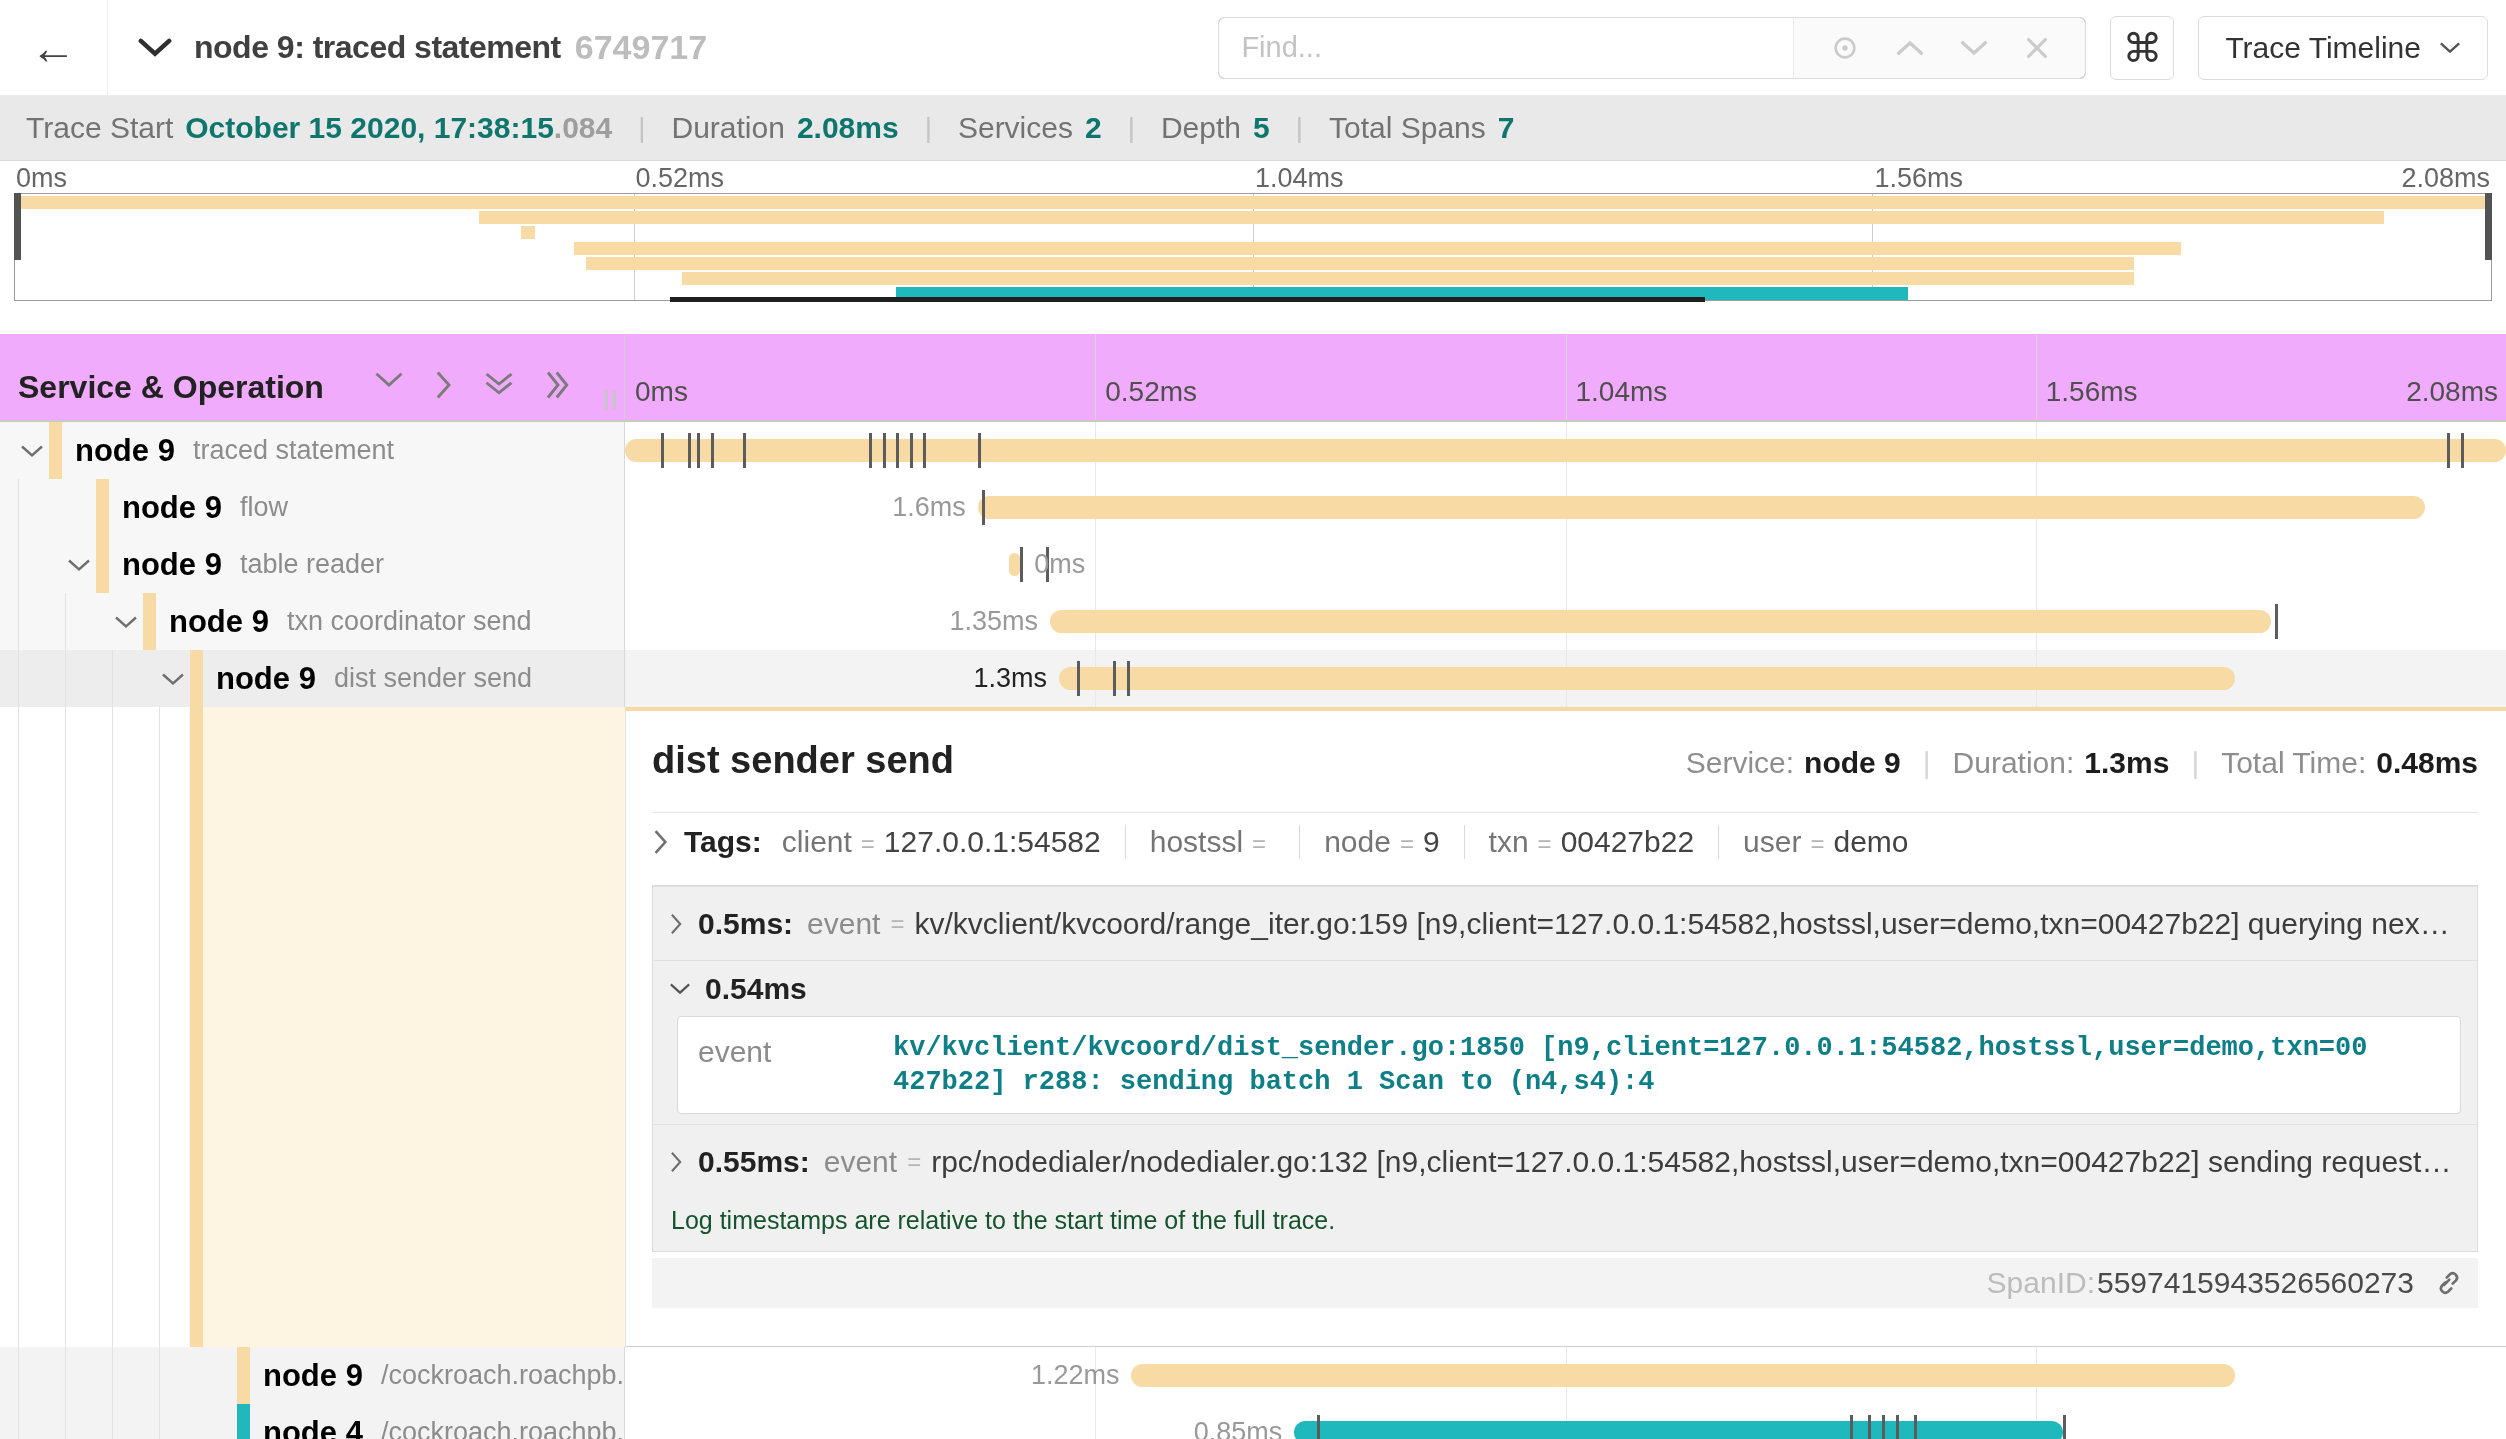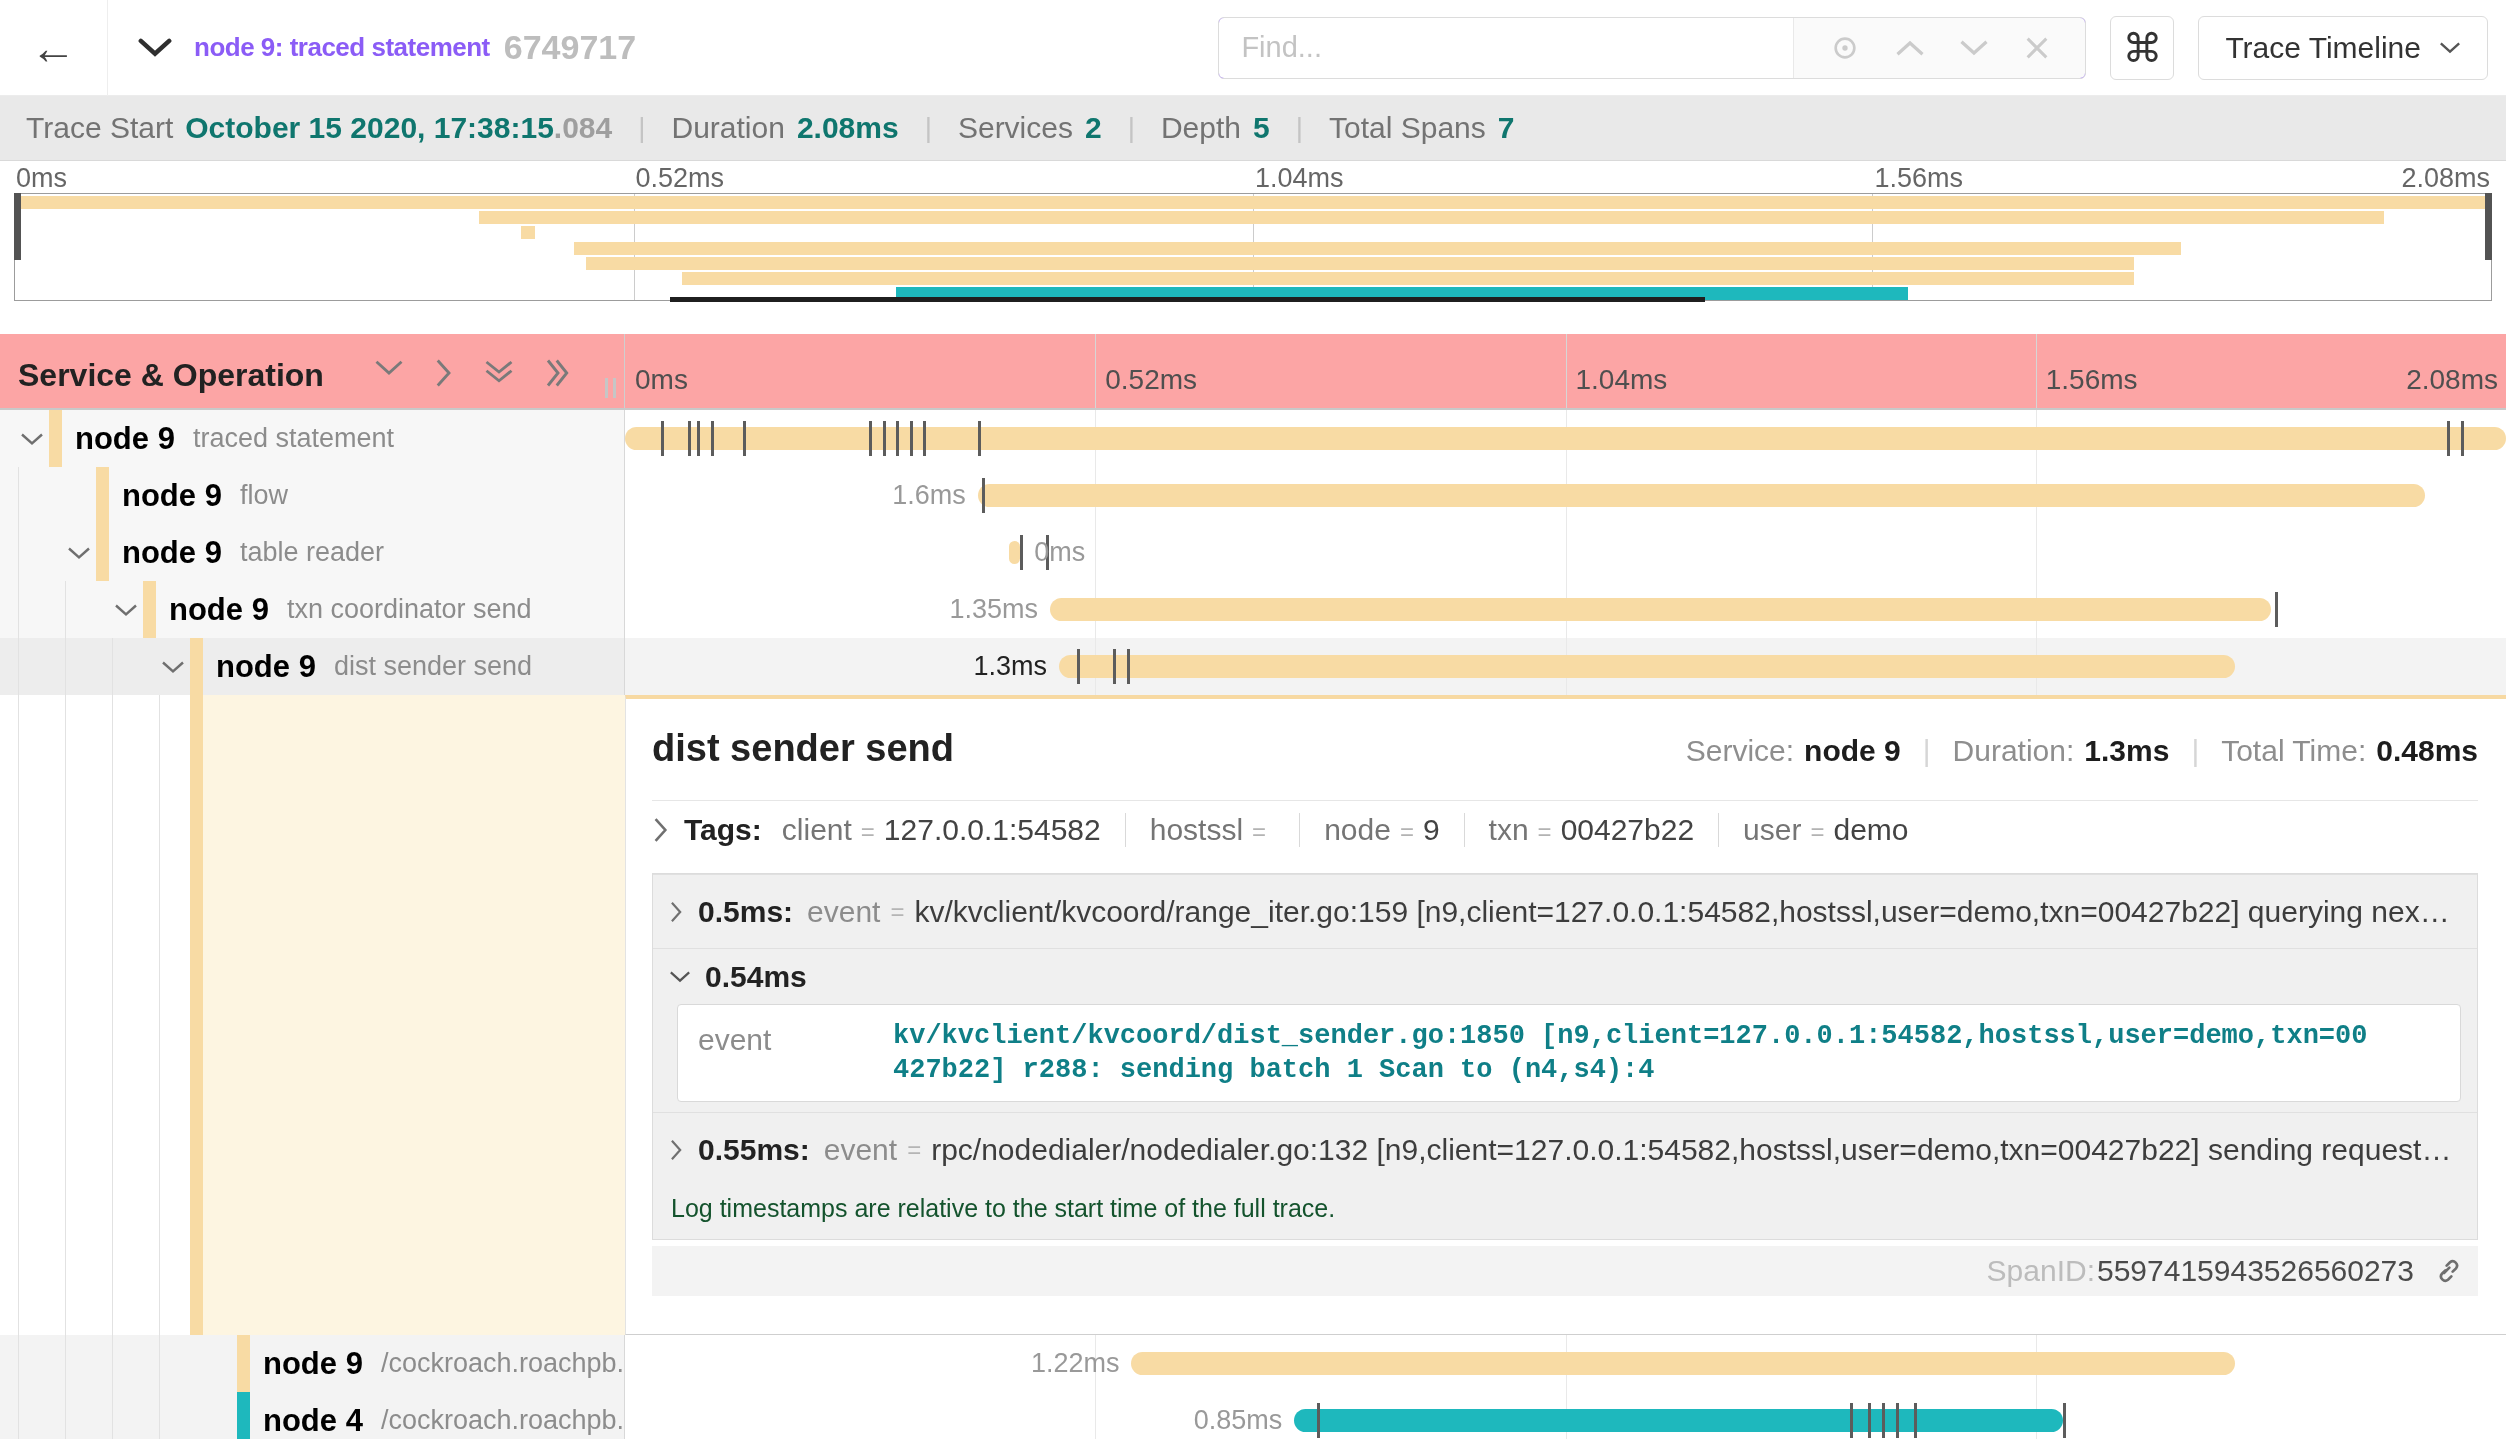--- a/index.html
+++ b/index.html
@@ -5,21 +5,21 @@
   * { box-sizing: border-box; margin: 0; padding: 0; }
   html,body { width:2506px; height:1439px; overflow:hidden; background:#fff;
     font-family:"Liberation Sans","DejaVu Sans",sans-serif; color:#222; }
 
   
   .app-header { height:96px; display:flex; align-items:center; border-bottom:1px solid #ececec; background:#fff; }
   .back-btn { width:108px; height:96px; display:flex; align-items:center; justify-content:center;
     border-right:1px solid #eee; font-size:46px; color:#444; cursor:pointer; }
   .title-block { display:flex; align-items:center; margin-left:30px; }
   .title-chevron { margin-right:22px; display:flex; }
-  .page-title { font-size:26px; font-weight:700; color:#8b5cf6; letter-spacing:-0.5px; }
+  .page-title { font-size:32px; font-weight:700; color:#404040; letter-spacing:-0.5px; }
   .trace-id { font-size:34px; font-weight:700; color:#bdbdbd; margin-left:14px; }
   .header-right { margin-left:auto; display:flex; align-items:center; margin-right:18px; gap:24px; }
   .find-group { display:flex; width:868px; height:62px; border:1px solid #dcdcdc; border-radius:6px; overflow:hidden; background:#8b5cf6; }
   .find-input { flex:1; border:none; outline:none; padding:0 22px; font-size:29px; color:#444;
     font-family:"Liberation Sans","DejaVu Sans",sans-serif; }
   .find-input::placeholder { color:#c3c3c3; }
   .find-actions { width:292px; background:#fafafa; border-left:1px solid #e9e9e9; display:flex; align-items:center; justify-content:space-evenly; }
   .mini-icon { display:flex; align-items:center; justify-content:center; cursor:pointer; }
   .kbd-btn { width:64px; height:64px; border:1px solid #dcdcdc; border-radius:6px; display:flex; align-items:center;
     justify-content:center; font-size:40px; color:#333; background:#fff; cursor:pointer; }
@@ -39,21 +39,21 @@
   .mm-labels { position:absolute; left:14px; right:14px; top:0; height:32px; }
   .mm-label { position:absolute; top:2px; font-size:27px; color:#666; }
   .mm-canvas { position:absolute; left:14px; right:14px; top:32px; bottom:3px; border:1px solid #9c9c9c; background:#fff; }
   .mm-grid { position:absolute; top:0; bottom:0; width:1px; background:#ccc; }
   .mm-bar { position:absolute; height:13px; }
   .mm-handle { position:absolute; top:-1px; width:7px; height:67px; background:#535353; cursor:ew-resize; }
   .mm-underline { position:absolute; bottom:-2px; height:5px; background:#1f1f1f; }
   .grid-gap { height:30px; background:#fff; }
 
   
-  .grid-header { height:76px; display:flex; background:#fca5a5; border-bottom:2px solid #c9c9c9; }
+  .grid-header { height:88px; display:flex; background:#f0abfc; border-bottom:2px solid #c9c9c9; }
   .gh-left { width:625px; position:relative; border-right:1px solid #cfcfcf; }
   .gh-title { position:absolute; left:18px; bottom:14px; font-size:32px; font-weight:700; color:#222; }
   .gh-icons { position:absolute; right:52px; bottom:16px; display:flex; gap:30px; }
   .gh-grip { position:absolute; right:8px; bottom:10px; display:flex; gap:5px; }
   .gh-grip i { width:3px; height:20px; background:#c6c6c6; display:block; }
   .gh-right { flex:1; position:relative; }
   .gh-grid { position:absolute; top:0; bottom:0; width:1px; background:#d6d6d6; }
   .axis-tick { position:absolute; bottom:12px; font-size:28px; color:#4f4f4f; }
 
   

